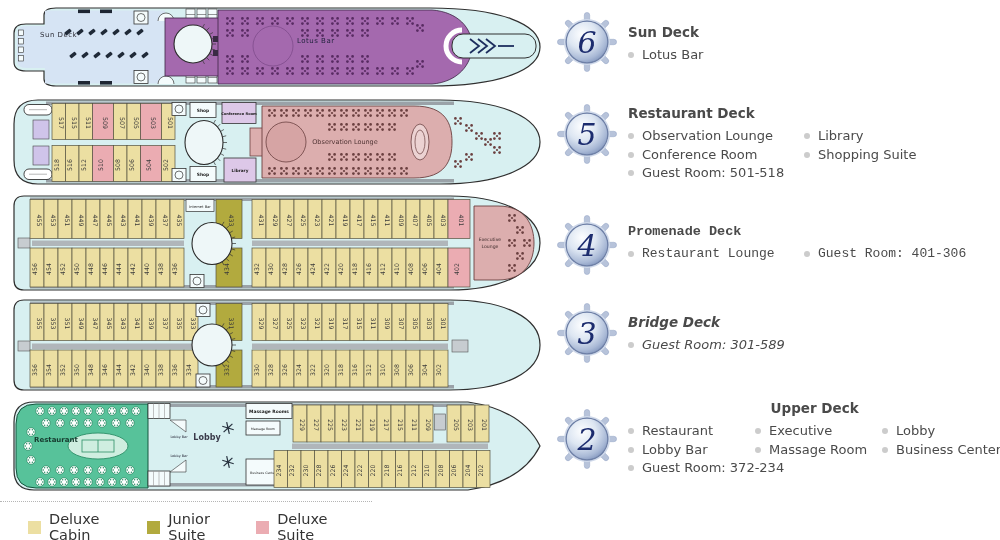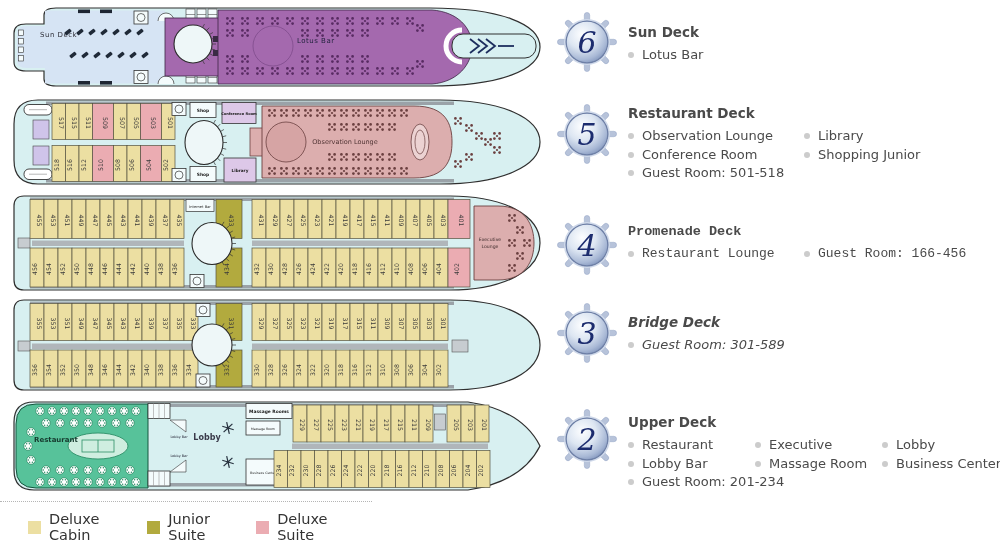--- a/index.html
+++ b/index.html
@@ -12,21 +12,21 @@
   .info-text .title{font-size:13.5px;font-weight:bold;color:#4a4a4a;margin:0 0 6px 0;}
   .cols{display:flex;}
   ul.col{list-style:none;margin:0;padding:0;}
   li.item{display:flex;align-items:center;font-size:13px;color:#4a4a4a;line-height:18.5px;white-space:nowrap;}
   .dot{width:6px;height:6px;border-radius:50%;background:#cccccc;margin-right:8px;flex:0 0 6px;}
   
   .p6{top:11px;}  .p6 .info-text{margin-top:13px;}
   .p5{top:103px;} .p5 .info-text{margin-top:2px;}
   .p4{top:212px;} .p4 .badge-holder{margin-top:2px;} .p4 .info-text{margin-top:12px;font-family:Liberation Mono, monospace;}
   .p3{top:302px;} .p3 .info-text{margin-top:12px;font-style:italic;}
-  .p2{top:398px;} .p2 .badge-holder{margin-top:10px;} .p2 .info-text{margin-top:16px;}
+  .p2{top:398px;} .p2 .badge-holder{margin-top:10px;} .p2 .info-text{margin-top:2px;text-align:center;}
   .legend{position:absolute;left:0;top:501px;width:372px;box-sizing:border-box;
           border-top:1px dotted #b5b5b5;border-bottom:1px dotted #b5b5b5;
           padding:9px 0 9px 28px;display:flex;background:#fff;}
   .legend-item{display:flex;align-items:center;margin-right:26px;font-size:14.5px;color:#333;}
   .swatch{width:13px;height:13px;margin-right:8px;flex:0 0 13px;}
 </style>
 </head>
 <body>
 
 <svg id="plans" width="1000" height="540" viewBox="0 0 1000 540">
@@ -1317,21 +1317,21 @@
               <span>Guest Room: 501-518</span>
             </li>
           </ul>
           <ul class="col">
             <li class="item">
               <span class="dot"></span>
               <span>Library</span>
             </li>
             <li class="item">
               <span class="dot"></span>
-              <span>Shopping Junior</span>
+              <span>Shopping Suite</span>
             </li>
           </ul>
         </div>
       </div>
     </div>
     <div class="deck-info p4">
       <div class="badge-holder"><svg width="62" height="62" viewBox="0 0 64 64">
           <defs>
             <radialGradient id="bg4" cx="38%" cy="32%" r="75%">
               <stop offset="0%" stop-color="#fdfeff"></stop>
@@ -1357,21 +1357,21 @@
         <div class="cols">
           <ul class="col" style="width: 176px;">
             <li class="item">
               <span class="dot"></span>
               <span>Restaurant Lounge</span>
             </li>
           </ul>
           <ul class="col">
             <li class="item">
               <span class="dot"></span>
-              <span>Guest Room: 166-456</span>
+              <span>Guest Room: 401-306</span>
             </li>
           </ul>
         </div>
       </div>
     </div>
     <div class="deck-info p3">
       <div class="badge-holder"><svg width="62" height="62" viewBox="0 0 64 64">
           <defs>
             <radialGradient id="bg3" cx="38%" cy="32%" r="75%">
               <stop offset="0%" stop-color="#fdfeff"></stop>
@@ -1433,21 +1433,21 @@
             <li class="item">
               <span class="dot"></span>
               <span>Restaurant</span>
             </li>
             <li class="item">
               <span class="dot"></span>
               <span>Lobby Bar</span>
             </li>
             <li class="item">
               <span class="dot"></span>
-              <span>Guest Room: 201-234</span>
+              <span>Guest Room: 372-234</span>
             </li>
           </ul>
           <ul class="col" style="width: 127px;">
             <li class="item">
               <span class="dot"></span>
               <span>Executive</span>
             </li>
             <li class="item">
               <span class="dot"></span>
               <span>Massage Room</span>

